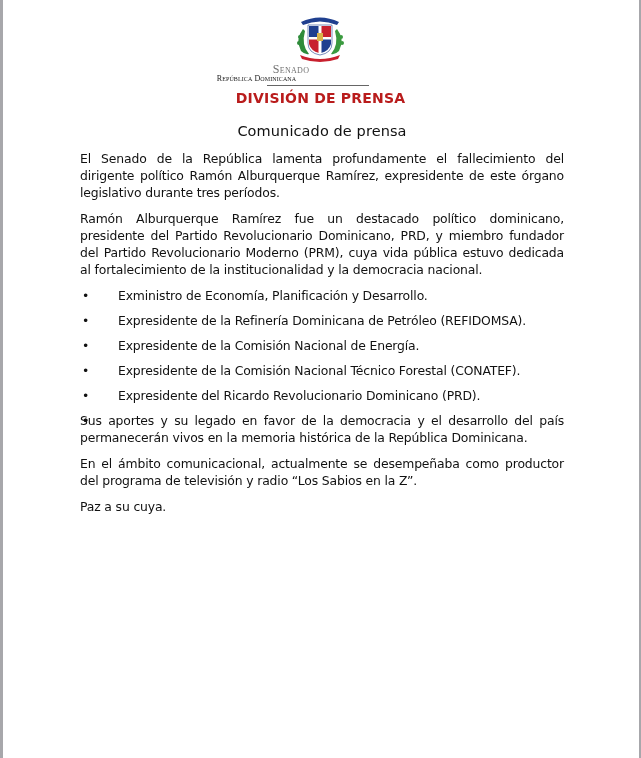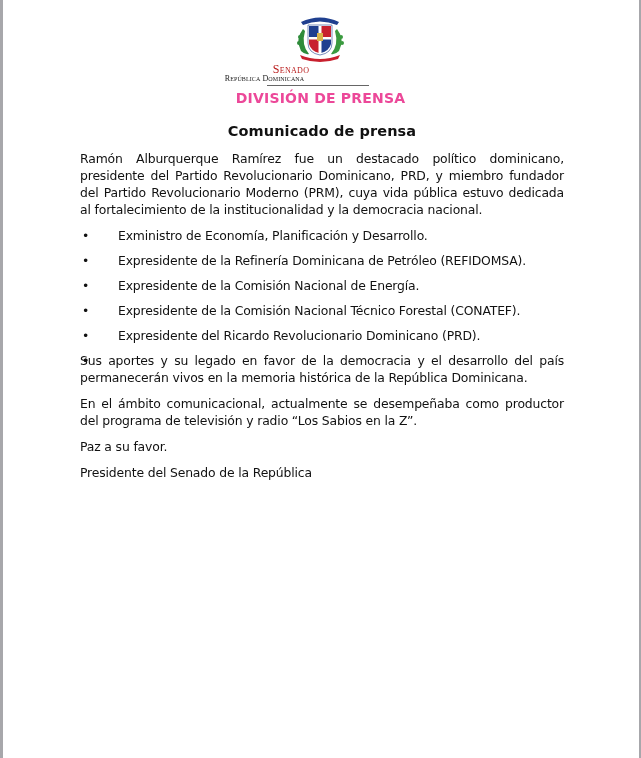--- a/index.html
+++ b/index.html
@@ -19,53 +19,53 @@
   .header {
     position: absolute; left: 0; top: 0; width: 641px; height: 112px;
   }
   .seal {
     position: absolute; left: 291px; top: 13px; width: 58px; height: 50px;
   }
   .senado {
     position: absolute; left: 0; width: 582px; top: 63px;
     text-align: center;
     font-family: "Liberation Serif", "DejaVu Serif", serif;
-    color: #b91c1c;
+    color: #737373;
     font-size: 12px; letter-spacing: 0.3px;
     font-variant: small-caps;
     line-height: 12px;
   }
   .republica {
-    position: absolute; left: 8px; width: 513px; top: 75px;
+    position: absolute; left: 0; width: 513px; top: 75px;
     text-align: center;
     font-family: "Liberation Serif", "DejaVu Serif", serif;
     color: #222;
     font-size: 8px; letter-spacing: 0.1px;
     font-variant: small-caps;
     line-height: 8px;
   }
   .rule {
     position: absolute; left: 267px; width: 102px; top: 85px; height: 1px;
     background: #666;
   }
   .division {
     position: absolute; left: 0; width: 641px; top: 89px;
     text-align: center;
     font-family: "DejaVu Sans", sans-serif;
-    font-weight: bold; color: #ec4899;
+    font-weight: bold; color: #b91c1c;
     font-size: 14px; line-height: 18px;
     letter-spacing: 0.2px;
   }
   .content {
     position: absolute; left: 80px; top: 122px; width: 484px;
     font-family: "DejaVu Sans", sans-serif;
     font-size: 12.4px; line-height: 17px; color: #111;
   }
   .title {
-    text-align: center; font-weight: bold;
+    text-align: center; font-weight: normal;
     font-size: 14.5px; line-height: 18px;
     margin: 0 0 10px 0;
     letter-spacing: 0.1px;
   }
   .p {
     margin: 0 0 9px 0; text-align: justify;
     letter-spacing: -0.15px;
   }
   .p.nojust { text-align: left; }
   ul.bullets { list-style: none; margin: 0 0 8px 0; padding: 0; }
@@ -111,30 +111,30 @@
   </div>
   <div class="senado">Senado</div>
   <div class="republica">República Dominicana</div>
   <div class="rule"></div>
   <div class="division">DIVISIÓN DE PRENSA</div>
 </div>
 
 <div class="content">
   <div class="title">Comunicado de prensa</div>
 
+  <p class="p">El Senado de la República lamenta profundamente el fallecimiento del dirigente político Ramón Alburquerque Ramírez, expresidente de este órgano legislativo durante tres períodos.</p>
   <p class="p">Ramón Alburquerque Ramírez fue un destacado político dominicano, presidente del Partido Revolucionario Dominicano, PRD, y miembro fundador del Partido Revolucionario Moderno (PRM), cuya vida pública estuvo dedicada al fortalecimiento de la institucionalidad y la democracia nacional.</p>
 
   <ul class="bullets">
     <li><span class="bullet">•</span><span>Exministro de Economía, Planificación y Desarrollo.</span></li>
     <li><span class="bullet">•</span><span>Expresidente de la Refinería Dominicana de Petróleo (REFIDOMSA).</span></li>
     <li><span class="bullet">•</span><span>Expresidente de la Comisión Nacional de Energía.</span></li>
     <li><span class="bullet">•</span><span>Expresidente de la Comisión Nacional Técnico Forestal (CONATEF).</span></li>
     <li><span class="bullet">•</span><span>Expresidente del Ricardo Revolucionario Dominicano (PRD).</span></li>
     <li><span class="bullet">•</span></li>
     <li><span class="bullet">•</span></li>
   </ul>
 
   <p class="p">Sus aportes y su legado en favor de la democracia y el desarrollo del país permanecerán vivos en la memoria histórica de la República Dominicana.</p>
   <p class="p">En el ámbito comunicacional, actualmente se desempeñaba como productor del programa de televisión y radio “Los Sabios en la Z”.</p>
 
-  <p class="p nojust">Paz a su favor.</p>
-  <p class="p nojust">Presidente del Senado de la República</p>
+  <p class="p nojust">Paz a su cuya.</p>
 </div>
 
 </body></html>

